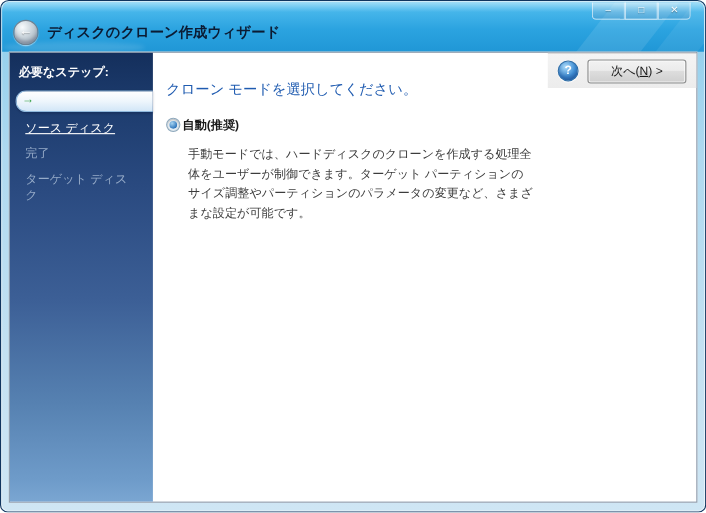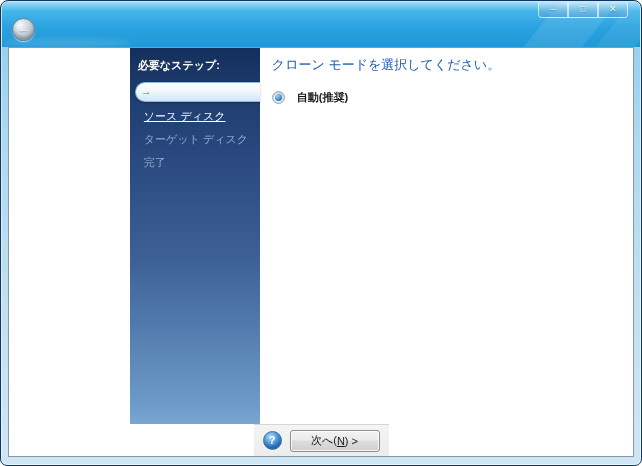--- a/index.html
+++ b/index.html
@@ -42,46 +42,46 @@
     background:radial-gradient(circle at 35% 28%,#f7fbfd,#c3ced6 50%,#8da0ad 100%);
     border:1px solid #6e8090;color:#fff;font-size:12px;line-height:19px;text-align:center;
     box-shadow:inset 0 -3px 3px rgba(0,0,40,.22),0 1px 1px rgba(255,255,255,.5);
     text-shadow:0 1px 1px rgba(0,0,0,.4);
   }
   .window-title{font-size:13px;font-weight:bold;color:#0b1b33;}
   
   .client{
     position:absolute;left:7px;right:7px;top:46px;bottom:8px;
     background:#ffffff;border:1px solid #8a98a8;
-    display:flex;flex-direction:column;box-sizing:border-box;align-items:center;
+    display:flex;flex-direction:row;box-sizing:border-box;
   }
   .body-row{flex:1;display:flex;min-height:0;}
   
   .sidebar{
     width:130px;flex:0 0 130px;box-sizing:border-box;padding-top:6px;
     background:linear-gradient(180deg,#142f5c 0%,#1d3c6e 12%,#2a4a80 30%,#3c5f96 55%,#5681b1 78%,#6e9bc9 95%,#7aa6d2 100%);
     color:#fff;
   }
   .sidebar-header{font-size:11px;font-weight:bold;padding:4px 8px 9px;}
-  .step-item{font-size:11px;padding:4px 2px 4px 14px;}
+  .step-item{font-size:11px;padding:4px 17px 4px 14px;}
   .step-item.active{
     margin:0 0 3px 5px;padding:3px 4px 4px 5px;
     background:linear-gradient(180deg,#ffffff 0%,#eef6fc 50%,#d2e6f7 100%);
     color:#17294a;border:1px solid #8fb8dc;border-right:none;
     border-radius:11px 0 0 11px;display:flex;align-items:center;gap:4px;
     box-shadow:0 1px 2px rgba(0,10,40,.3);
   }
   .arrow-icon{color:#2f9e3f;font-weight:bold;font-size:11px;line-height:1;}
   .step-item.link{text-decoration:underline;color:#ffffff;cursor:pointer;}
   .step-item.disabled{color:#96abc8;}
   
-  .content{flex:1;padding:8px 12px;min-width:0;}
+  .content{flex:1;padding:24px 12px;min-width:0;}
   .heading{font-size:13px;color:#1f5bb0;margin:0 0 16px;font-weight:normal;}
   .option{margin-bottom:12px;}
-  .option-head{display:flex;align-items:center;gap:12px;}
+  .option-head{display:flex;align-items:center;gap:2px;}
   .radio{
     width:13px;height:13px;box-sizing:border-box;border-radius:50%;flex:0 0 13px;
     border:1px solid #8ea8bc;
     background:radial-gradient(circle at 35% 30%,#ffffff,#dfeaf2 80%);
     box-shadow:inset 0 1px 2px rgba(0,0,0,.25);
     display:flex;align-items:center;justify-content:center;
   }
   .radio.selected::after{
     content:"";width:7px;height:7px;border-radius:50%;
     background:radial-gradient(circle at 35% 30%,#a6d4f2,#2a71b8 75%);
@@ -128,47 +128,49 @@
     <div class="deco d3"></div>
 
     <div class="caption-group">
       <div class="cap-btn"><span>–</span></div>
       <div class="cap-btn"><span>□</span></div>
       <div class="cap-btn"><span>✕</span></div>
     </div>
 
     <div class="title-row">
       <div class="back-btn"><span>←</span></div>
+      <div class="window-title">ディスクのクローン作成ウィザード</div>
     </div>
   </div>
 
   <div class="client">
     <div class="body-row">
 
       <div class="sidebar">
         <div class="sidebar-header">必要なステップ:</div>
         <div class="step-item active">
           <span class="arrow-icon">→</span>
         </div>
         <div class="step-item link">ソース ディスク</div>
+        <div class="step-item disabled">完了</div>
         <div class="step-item disabled">ターゲット ディスク</div>
-        <div class="step-item disabled">完了</div>
       </div>
 
       <div class="content">
         <h1 class="heading">クローン モードを選択してください。</h1>
 
         <div class="option">
           <div class="option-head">
             <span class="radio selected"></span>
             <span class="option-label">自動(推奨)</span>
           </div>
         </div>
 
         <div class="option">
+          <div class="option-desc">手動モードでは、ハードディスクのクローンを作成する処理全体をユーザーが制御できます。ターゲット パーティションのサイズ調整やパーティションのパラメータの変更など、さまざまな設定が可能です。</div>
         </div>
       </div>
 
     </div>
 
     <div class="footer">
       <div class="help-btn"><span>?</span></div>
       <div class="footer-spacer"></div>
       <button class="btn">
           <span>次へ(</span>

